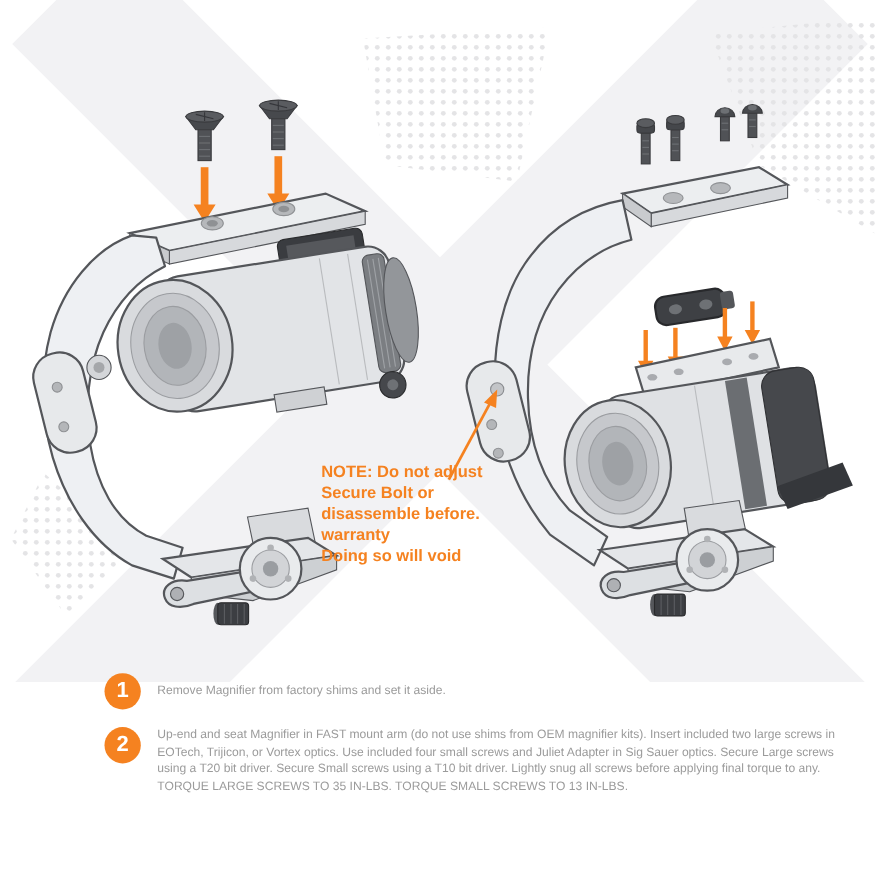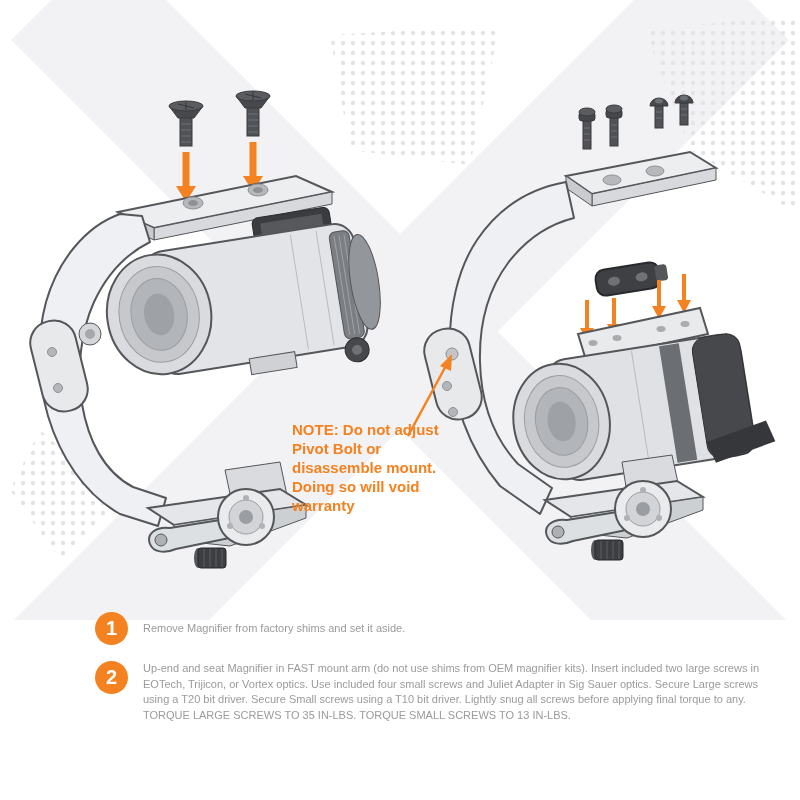--- a/index.html
+++ b/index.html
@@ -270,24 +270,24 @@
 
       <g>
         <line x1="408" y1="436" x2="448" y2="362" stroke="#F58220" stroke-width="2.5"></line>
         <polygon points="452,354 440,366 451,371" fill="#F58220"></polygon>
       </g>
     </g>
   </svg>
 
   <div class="note">
     <div>NOTE: Do not adjust</div>
-    <div>Pivot Bolt or</div>
-    <div>disassemble mount.</div>
+    <div>Secure Bolt or</div>
+    <div>disassemble before.</div>
+    <div>warranty</div>
     <div>Doing so will void</div>
-    <div>warranty</div>
   </div>
 
   <div class="steps">
     <div class="step row-1">
       <div class="step-badge">1</div>
       <p class="step-text">Remove Magnifier from factory shims and set it aside.</p>
     </div>
     <div class="step row-2">
       <div class="step-badge">2</div>
       <p class="step-text">Up-end and seat Magnifier in FAST mount arm (do not use shims from OEM magnifier kits).  Insert included two large screws in EOTech, Trijicon, or Vortex optics.  Use included four small screws and Juliet Adapter in Sig Sauer optics.  Secure Large screws using a T20 bit driver.  Secure Small screws using a T10 bit driver.  Lightly snug all screws before applying final torque to any.   TORQUE LARGE SCREWS TO 35 IN-LBS.  TORQUE SMALL SCREWS TO 13 IN-LBS.</p>

